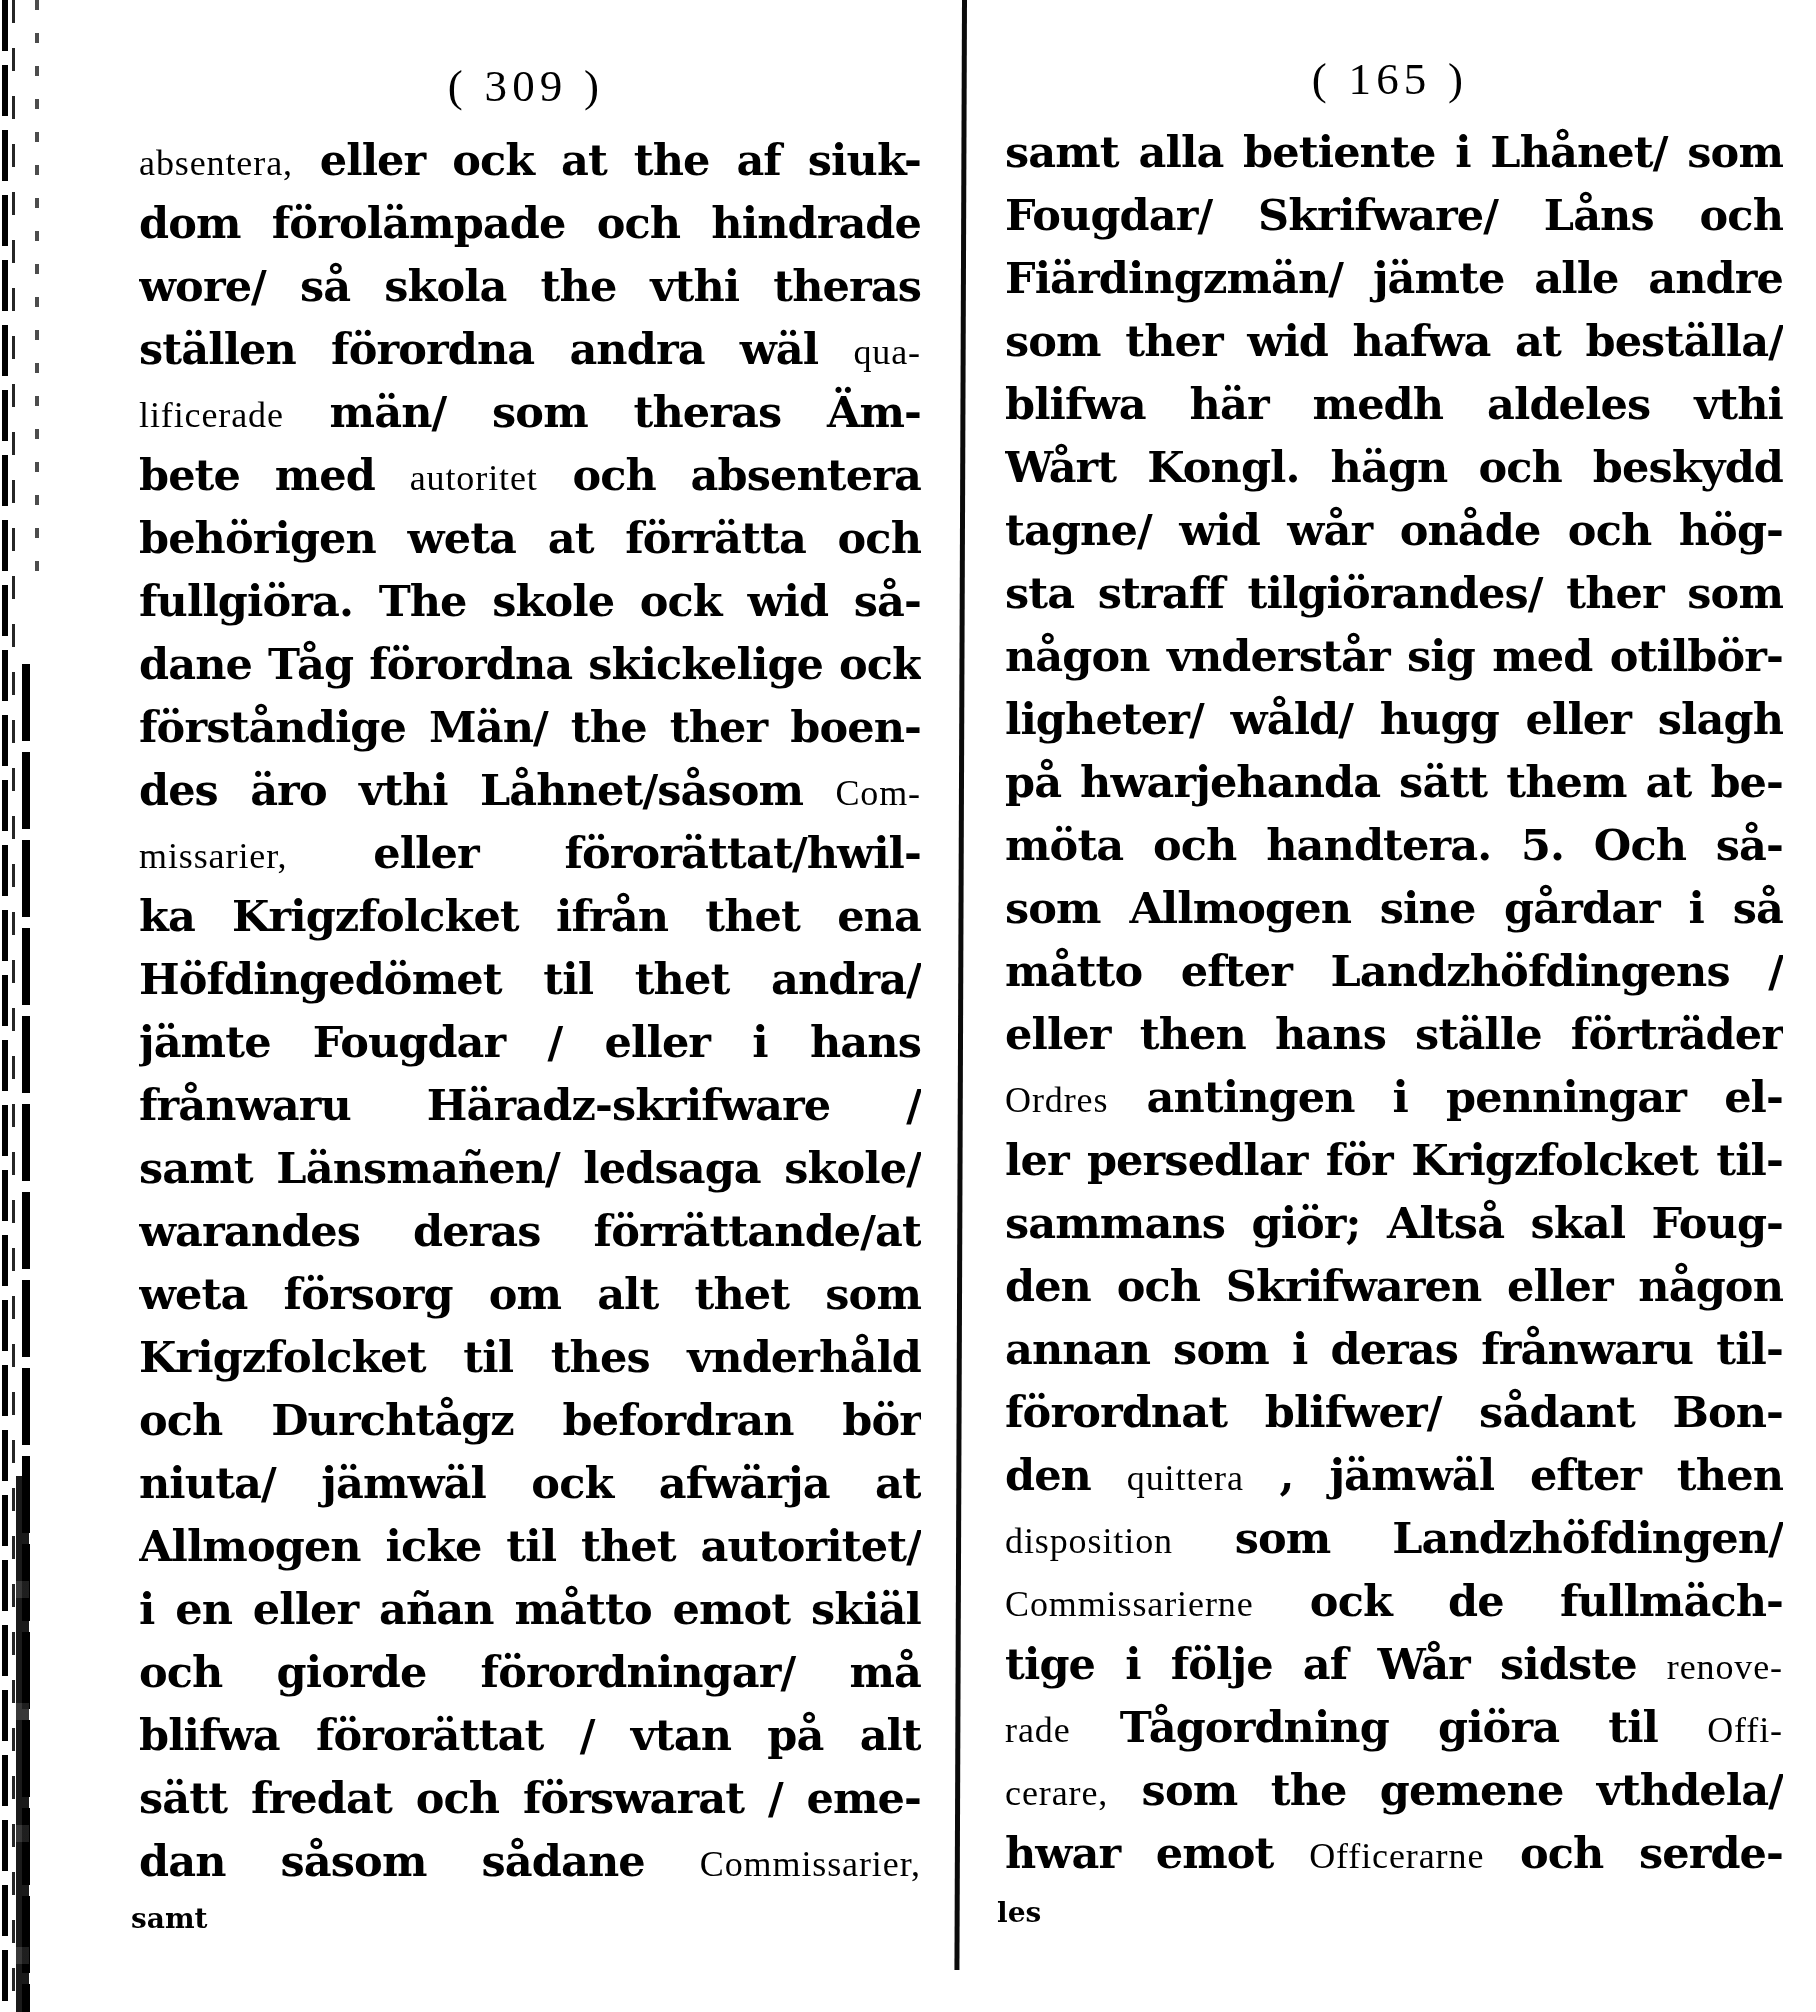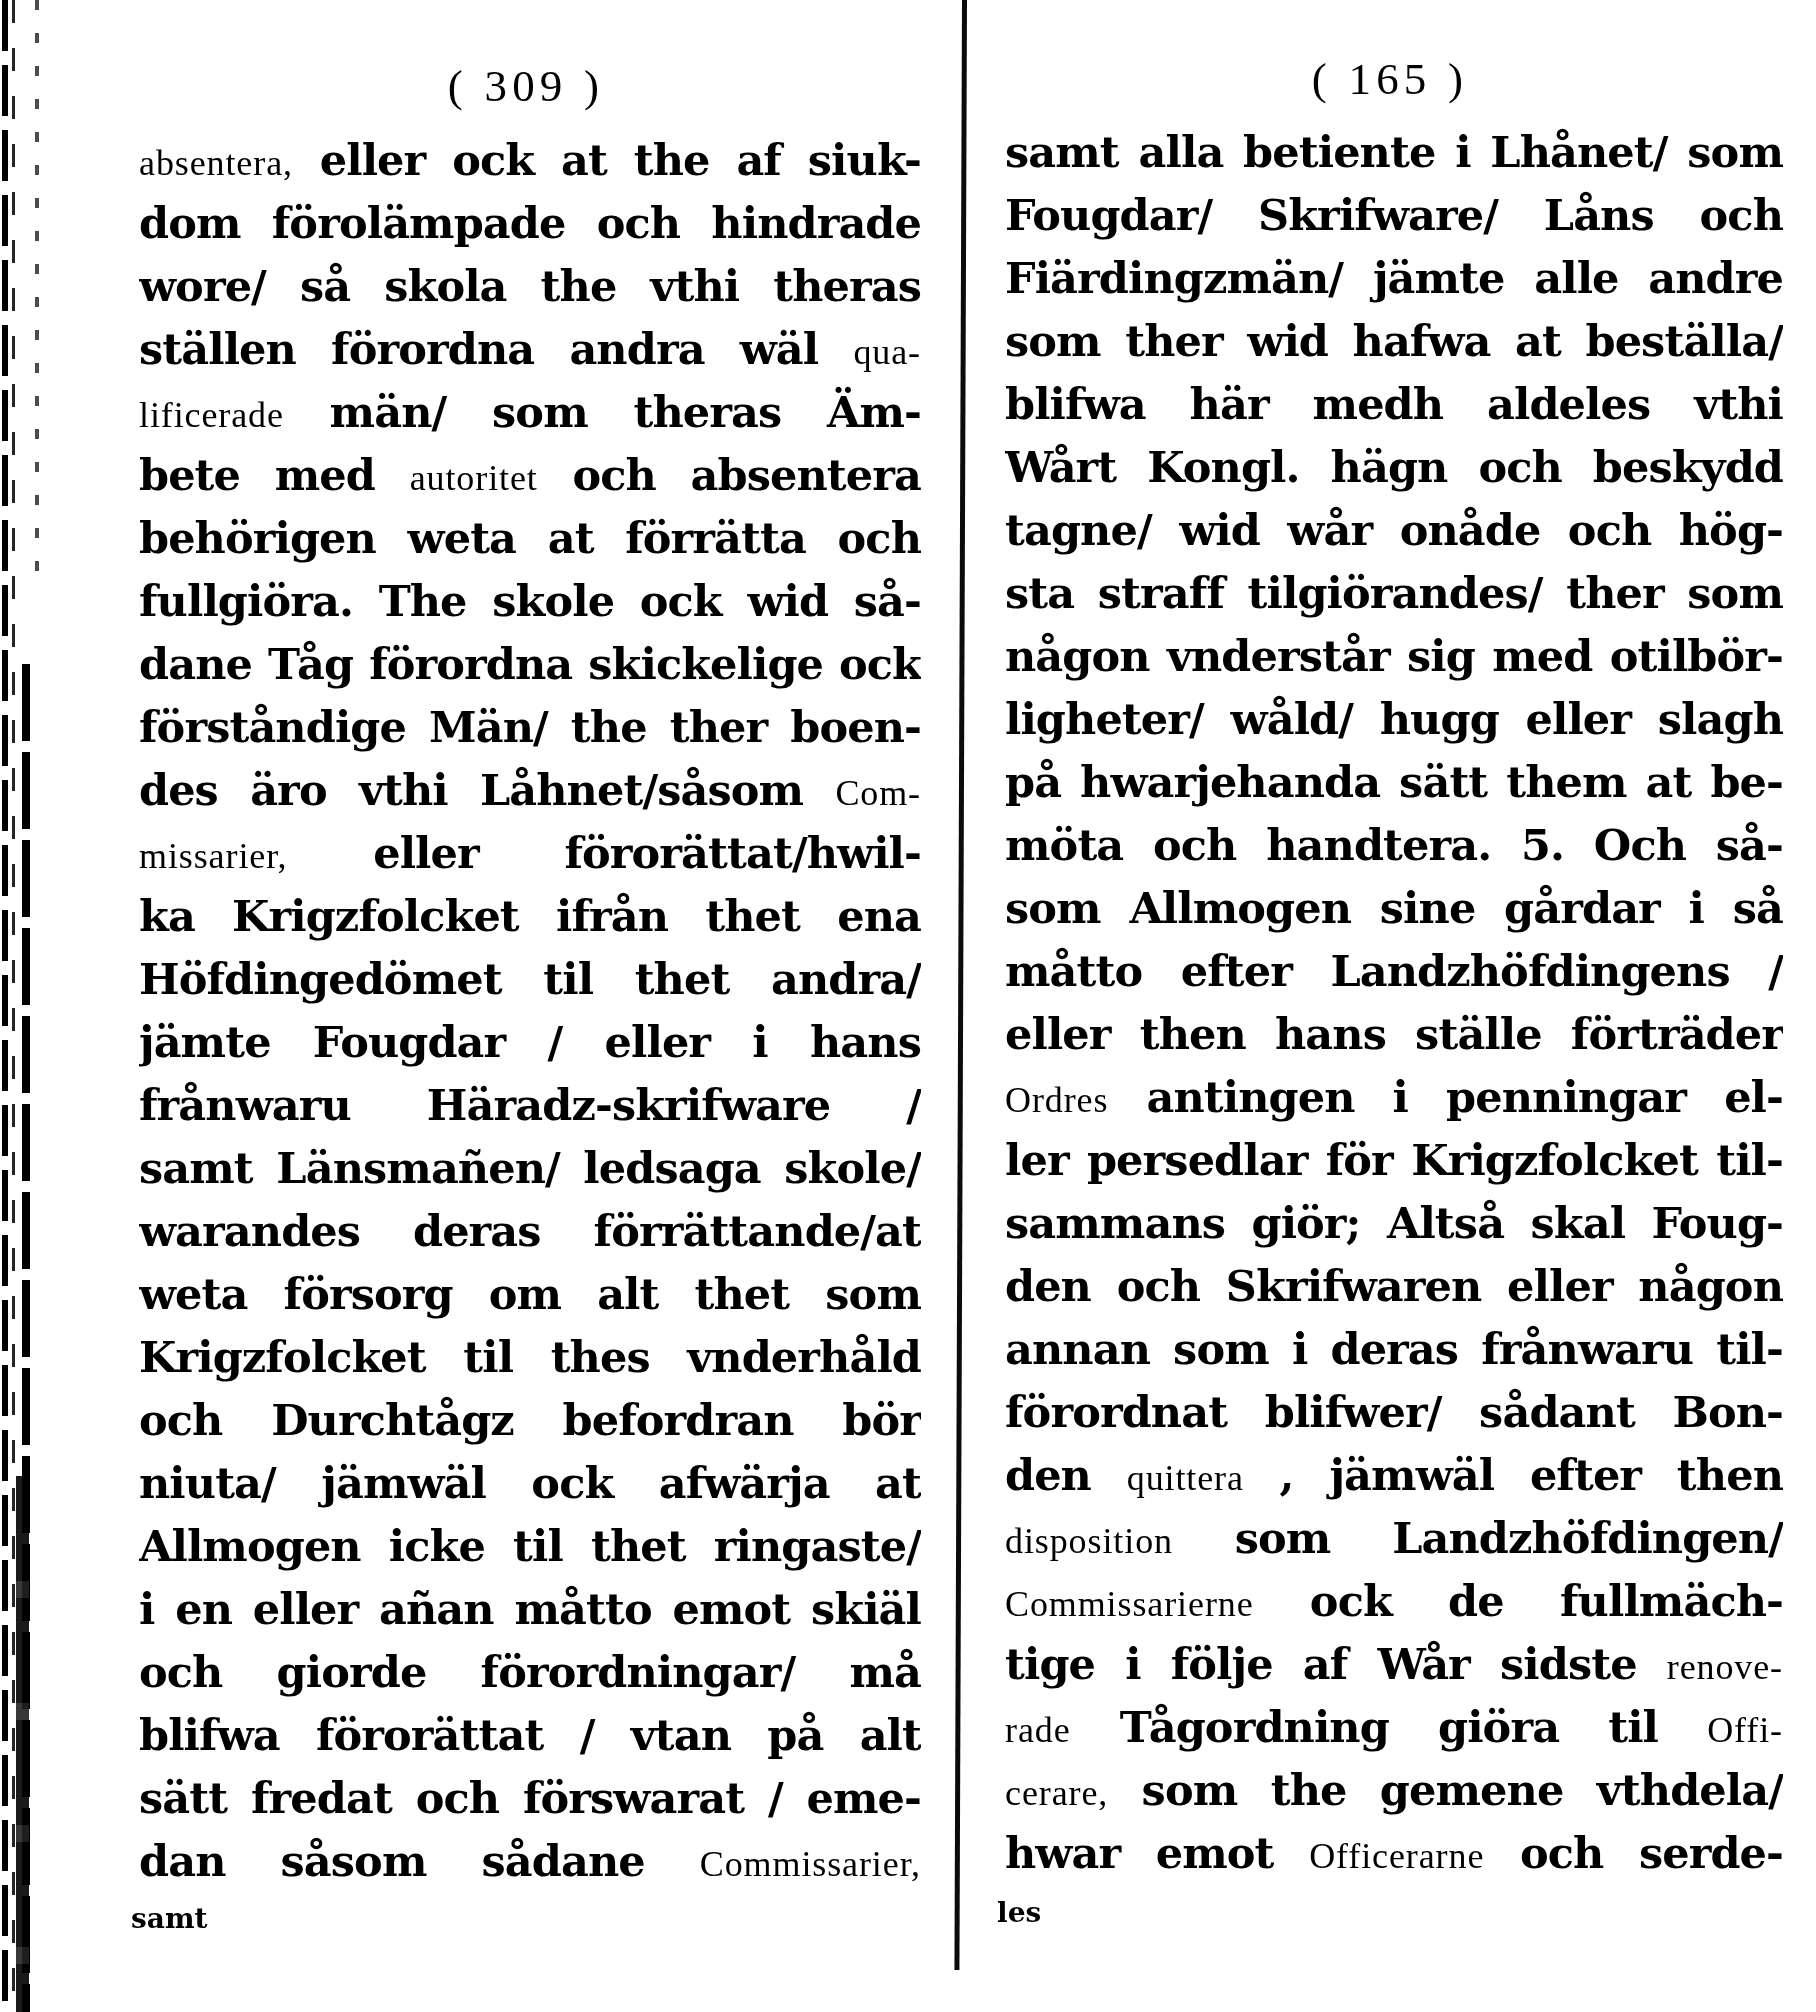--- a/index.html
+++ b/index.html
@@ -104,21 +104,21 @@
         <div class="line"><span class="bl">ka Krigzfolcket ifrån thet ena</span></div>
         <div class="line"><span class="bl">Höfdingedömet til thet andra/</span></div>
         <div class="line"><span class="bl">jämte Fougdar / eller i hans</span></div>
         <div class="line"><span class="bl">frånwaru Häradz-skrifware /</span></div>
         <div class="line"><span class="bl">samt Länsmañen/ ledsaga skole/</span></div>
         <div class="line"><span class="bl">warandes deras förrättande/at</span></div>
         <div class="line"><span class="bl">weta försorg om alt thet som</span></div>
         <div class="line"><span class="bl">Krigzfolcket til thes vnderhåld</span></div>
         <div class="line"><span class="bl">och Durchtågz befordran bör</span></div>
         <div class="line"><span class="bl">niuta/ jämwäl ock afwärja at</span></div>
-        <div class="line"><span class="bl">Allmogen icke til thet ringaste/</span></div>
+        <div class="line"><span class="bl">Allmogen icke til thet autoritet/</span></div>
         <div class="line"><span class="bl">i en eller añan måtto emot skiäl</span></div>
         <div class="line"><span class="bl">och giorde förordningar/ må</span></div>
         <div class="line"><span class="bl">blifwa förorättat / vtan på alt</span></div>
         <div class="line"><span class="bl">sätt fredat och förswarat / eme-</span></div>
         <div class="line"><span class="bl">dan såsom sådane </span><span class="ro">Commissarier,</span></div>
       </div>
     <div class="catchword cw-left">samt</div>
   </div>
 
   <div class="col col-right">

